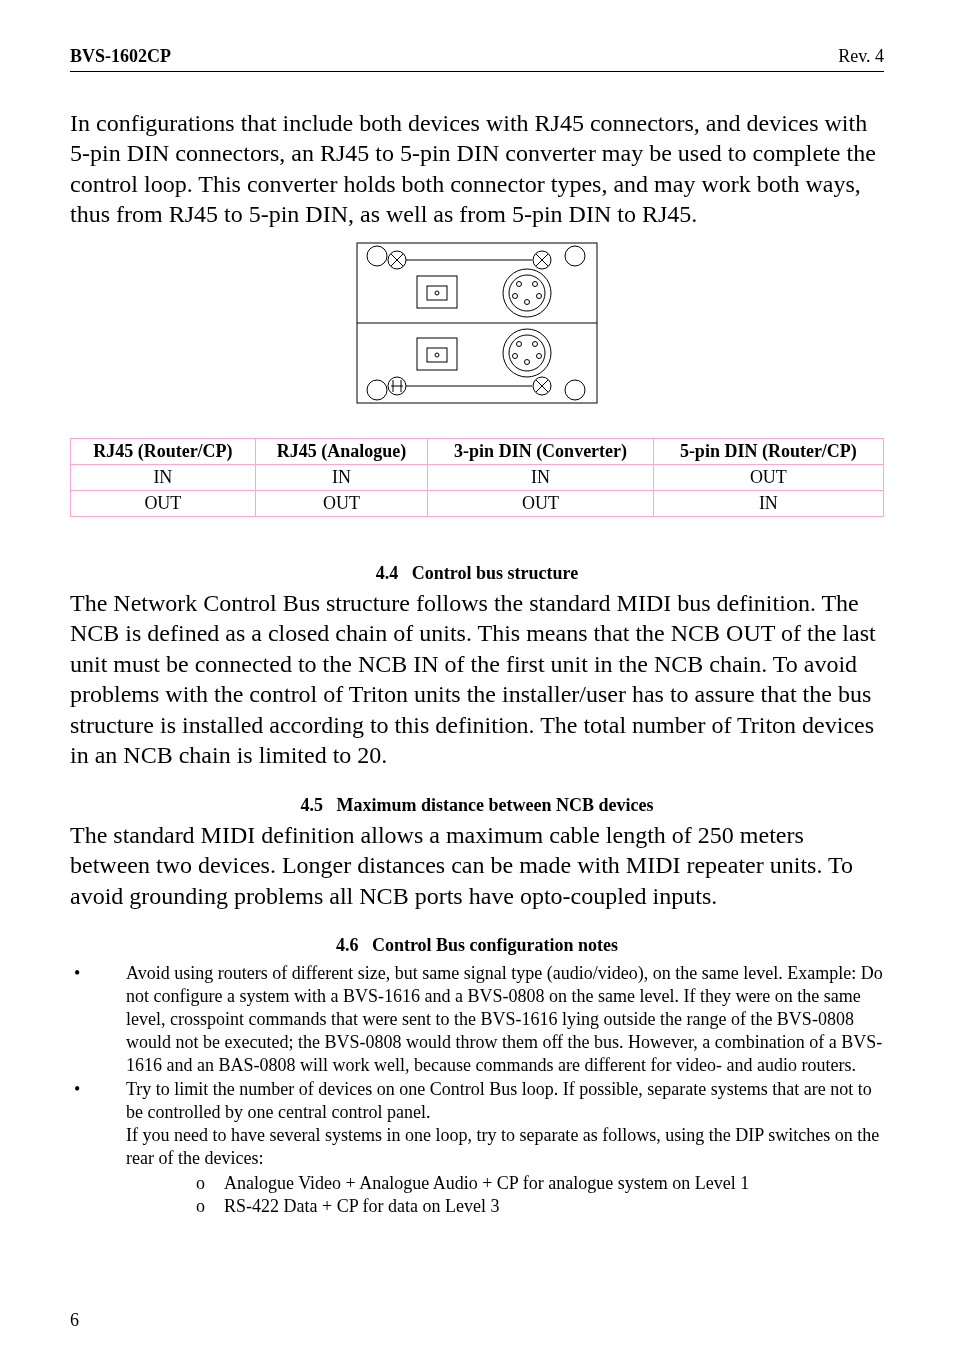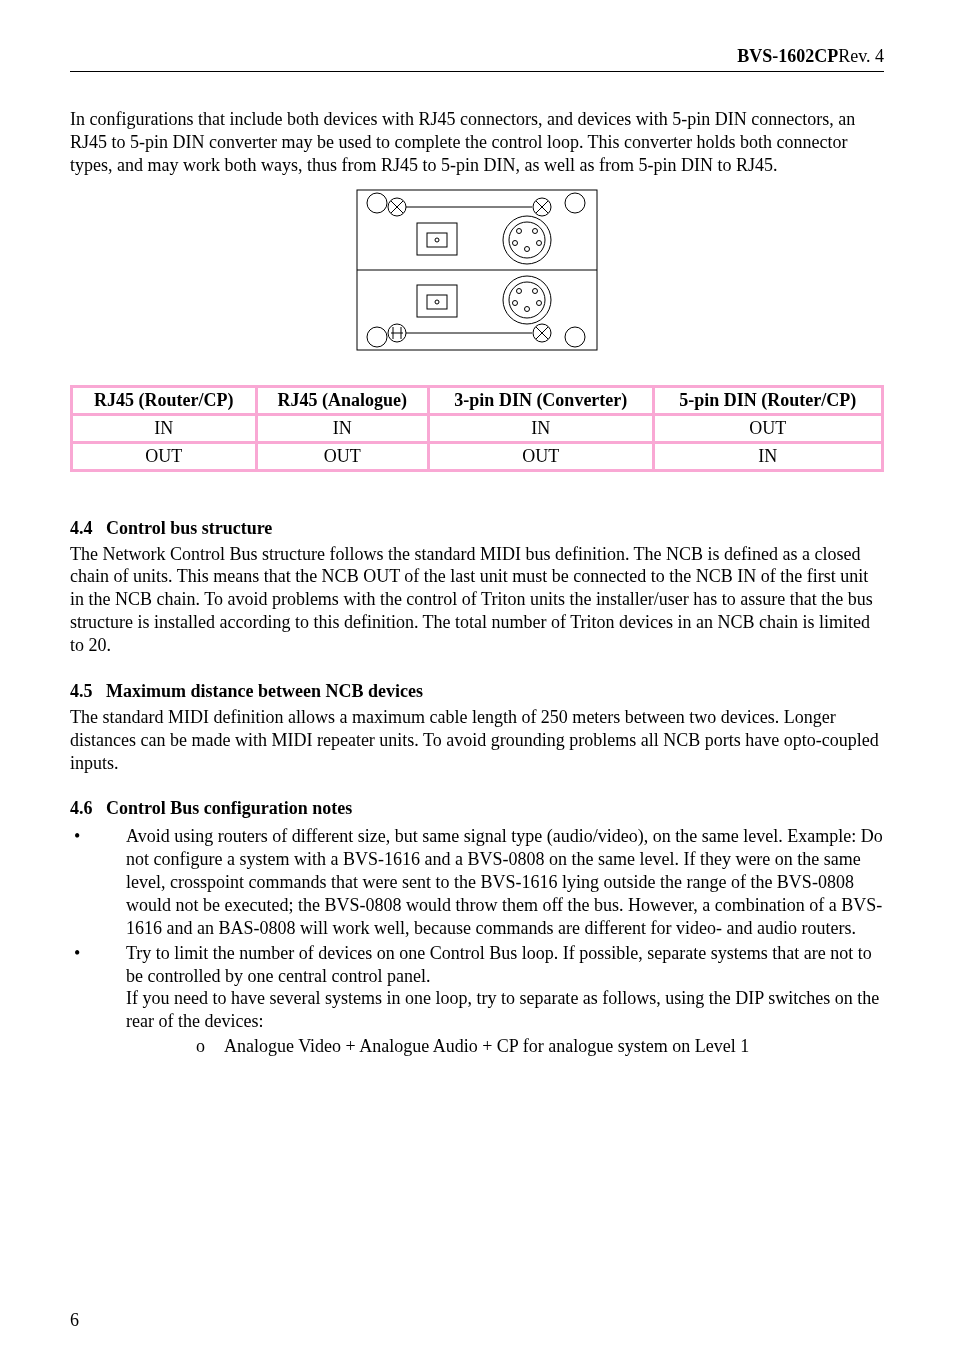--- a/index.html
+++ b/index.html
@@ -10,21 +10,21 @@
 }
 .page {
   width: 954px;
   height: 1351px;
   box-sizing: border-box;
   padding: 46px 70px 30px 70px;
   position: relative;
 }
 .header-row {
   display: flex;
-  justify-content: flex-end;
+  justify-content: space-between;
   font-size: 18px;
   margin-bottom: 2px;
 }
 .header-left { font-weight: bold; }
 .hr-line {
   border-top: 1px solid #000;
   margin-top: 4px;
   margin-bottom: 36px;
 }
 .sec-num {
@@ -34,44 +34,45 @@
 .h3 {
   font-weight: bold;
   font-size: 18px;
   margin-bottom: 2px;
 }
 .h2 {
   font-weight: bold;
   font-size: 18px;
   margin-top: 24px;
   margin-bottom: 4px;
+  text-align: center;
 }
 p.body {
-  font-size: 18px;
+  font-size: 24px;
   line-height: 1.27;
   margin: 0 0 4px 0;
   text-align: left;
 }
 .figure-wrap {
   display: flex;
   justify-content: center;
   margin: 8px 0 10px 0;
 }
 svg.figure {
   width: 260px;
   height: 170px;
 }
 .conv-table {
   width: 100%;
   border-collapse: collapse;
   margin: 6px 0 4px 0;
   font-size: 18px;
 }
 .conv-table th, .conv-table td {
-  border: 3px solid #f9a8d4;
+  border: 1px solid #f9a8d4;
   padding: 2px 6px;
   text-align: center;
 }
 .conv-table th {
   font-weight: bold;
 }
 ul.points {
   list-style: none;
   padding: 0;
   margin: 6px 0 0 0;
@@ -223,18 +224,19 @@
 
   <ul class="points">
     <li>
       <span class="italic">Avoid using routers of different size, but same signal type (audio/video), on the same level.</span><span> Example: Do not configure a system with a BVS-1616 and a BVS-0808 on the same level. If they were on the same level, crosspoint commands that were sent to the BVS-1616 lying outside the range of the BVS-0808 would not be executed; the BVS-0808 would throw them off the bus. However, a combination of a BVS-1616 and an BAS-0808 will work well, because commands are different for video- and audio routers.</span>
     </li>
     <li>
       <span class="italic">Try to limit the number of devices on one Control Bus loop.</span><span> If possible, separate systems that are not to be controlled by one central control panel.</span><br>
       <span>If you need to have several systems in one loop, try to separate as follows, using the DIP switches on the rear of the devices:</span>
       <ul class="sublist">
         <li>Analogue Video + Analogue Audio + CP for analogue system on Level 1</li>
+        <li>RS-422 Data + CP for data on Level 3</li>
       </ul>
     </li>
   </ul>
 
   <div class="pagenum">6</div>
 </div>
 
 </body></html>

